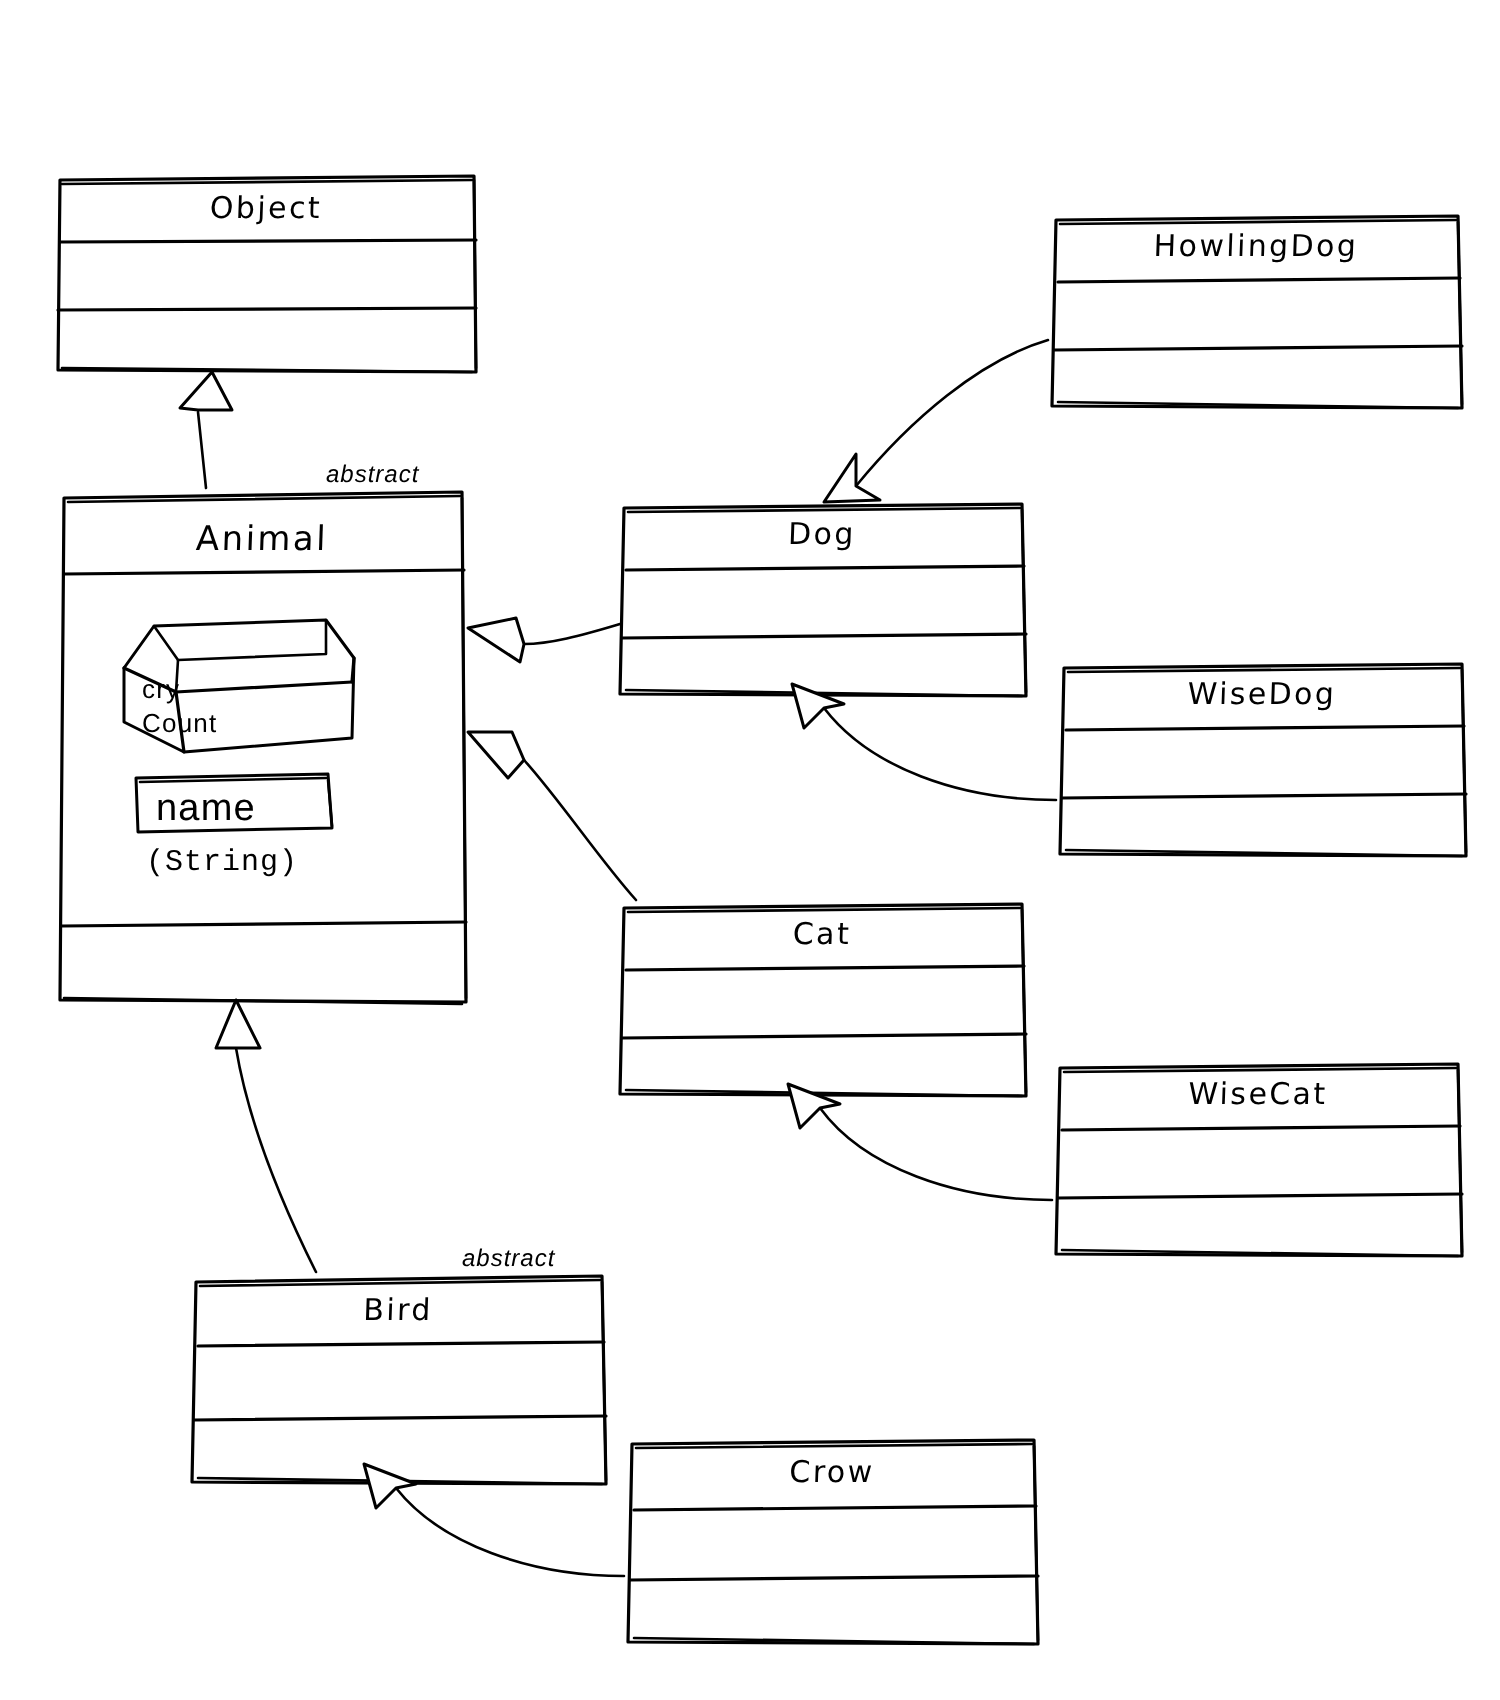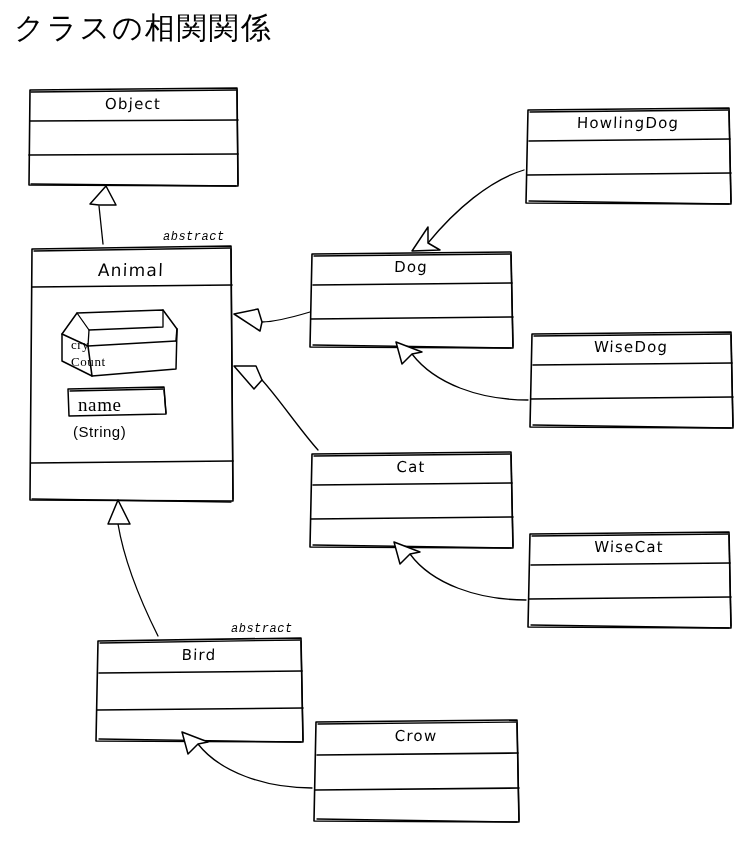--- a/index.html
+++ b/index.html
@@ -61,38 +61,38 @@
     font-family: "DejaVu Sans", sans-serif;
     font-size: 15px;
     color: #000;
     white-space: nowrap;
     text-align: center;
     letter-spacing: 1.2px;
     transform: skewX(-2deg);
   }
   .stereo {
     position: absolute;
-    font-family: Liberation Mono, monospace;
+    font-family: Liberation Sans, sans-serif;
     font-size: 12px;
     font-style: italic;
     color: #000;
     white-space: nowrap;
     letter-spacing: 0.5px;
   }
   .attr-label {
     position: absolute;
-    font-family: Liberation Serif, serif;
+    font-family: Liberation Sans, sans-serif;
     font-size: 13px;
     color: #000;
     white-space: nowrap;
     letter-spacing: 0.6px;
   }
   .attr-type {
     position: absolute;
-    font-family: Liberation Sans, sans-serif;
+    font-family: Liberation Mono, monospace;
     font-size: 15px;
     color: #000;
     white-space: nowrap;
     letter-spacing: 0.5px;
   }
 </style>
 </head>
 <body>
 
 <div id="canvas">
@@ -230,21 +230,20 @@
       <path class="ink-fill-white" d="M410,554 L400,564 L394,542 L420,552 Z"></path>
     </g>
 
     <g>
       <path class="ink-thin" d="M312,788 C265,788 220,772 198,744"></path>
       <path class="ink-fill-white" d="M198,744 L188,754 L182,732 L208,742 Z"></path>
     </g>
 
   </svg>
 
-  <div class="hand-title" style="left:14px; top:8px; font-size:30px;">クラスの相関関係</div>
 
   <div class="cls-name" style="left:28px; top:95px; width:210px;">Object</div>
 
   <div class="cls-name" style="left:526px; top:114px; width:204px;">HowlingDog</div>
 
   <div class="stereo" style="left:163px; top:230px;">abstract</div>
   <div class="cls-name" style="left:30px; top:260px; width:202px; font-size:17px;">Animal</div>
   <div class="attr-label" style="left:71px; top:337px;">cry</div>
   <div class="attr-label" style="left:71px; top:354px;">Count</div>
   <div class="attr-label" style="left:78px; top:394px; font-size:19px;">name</div>

